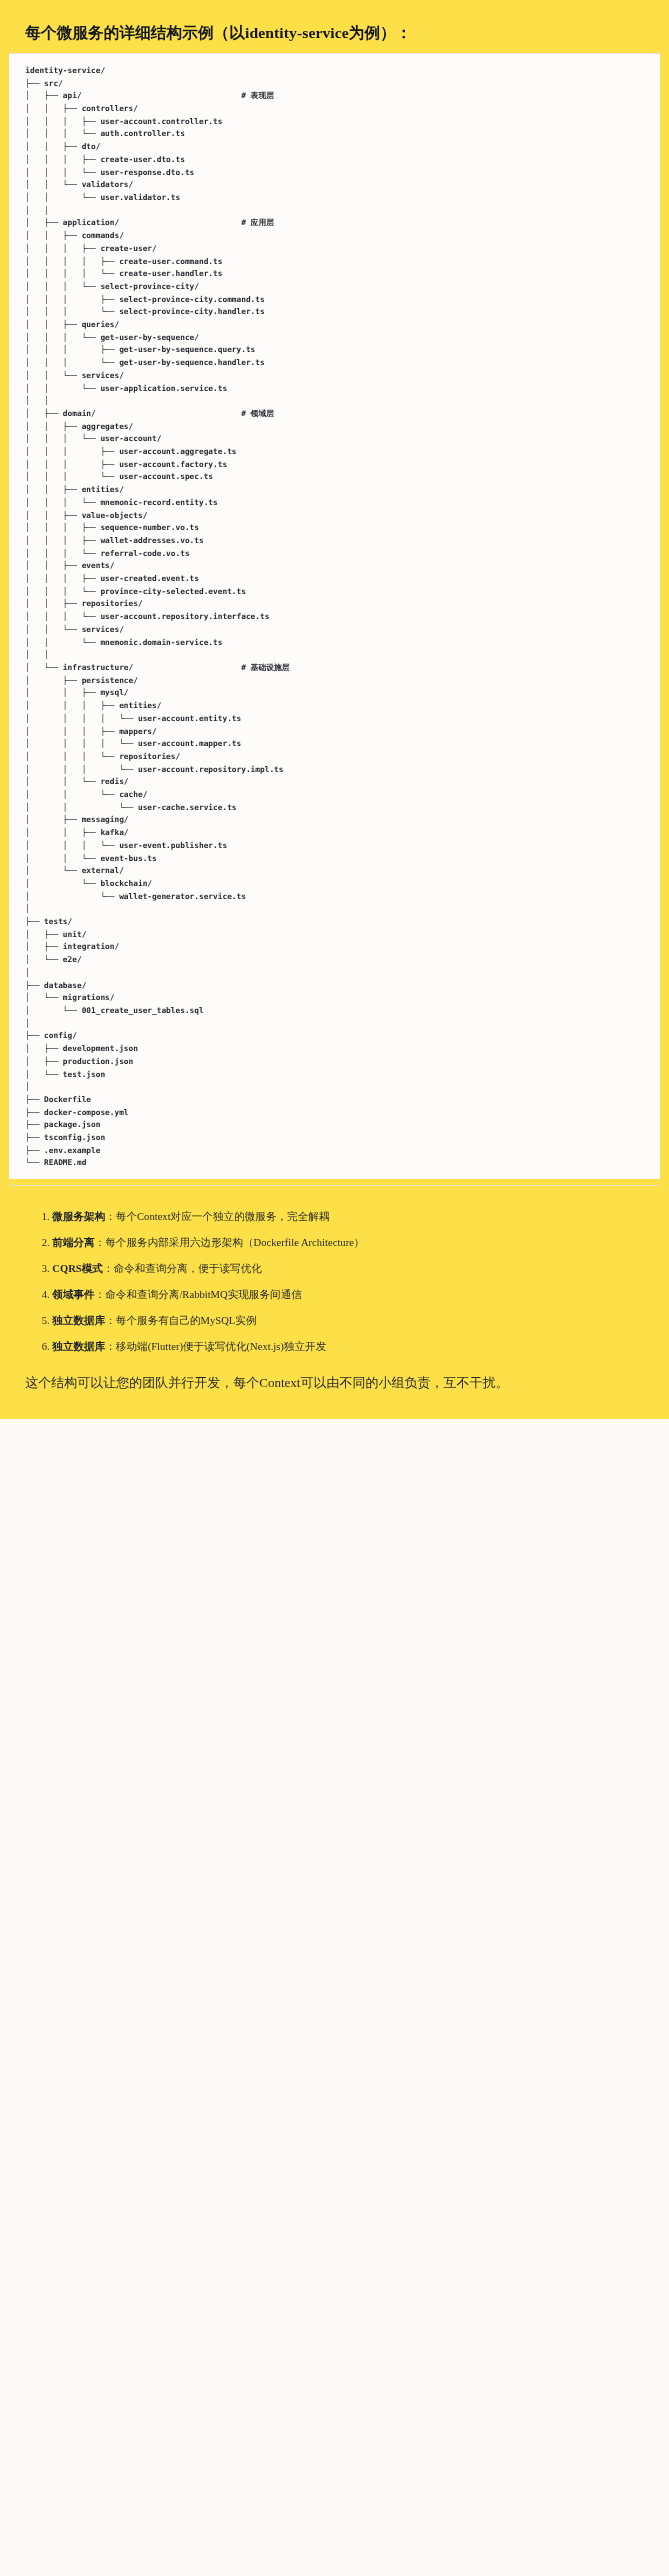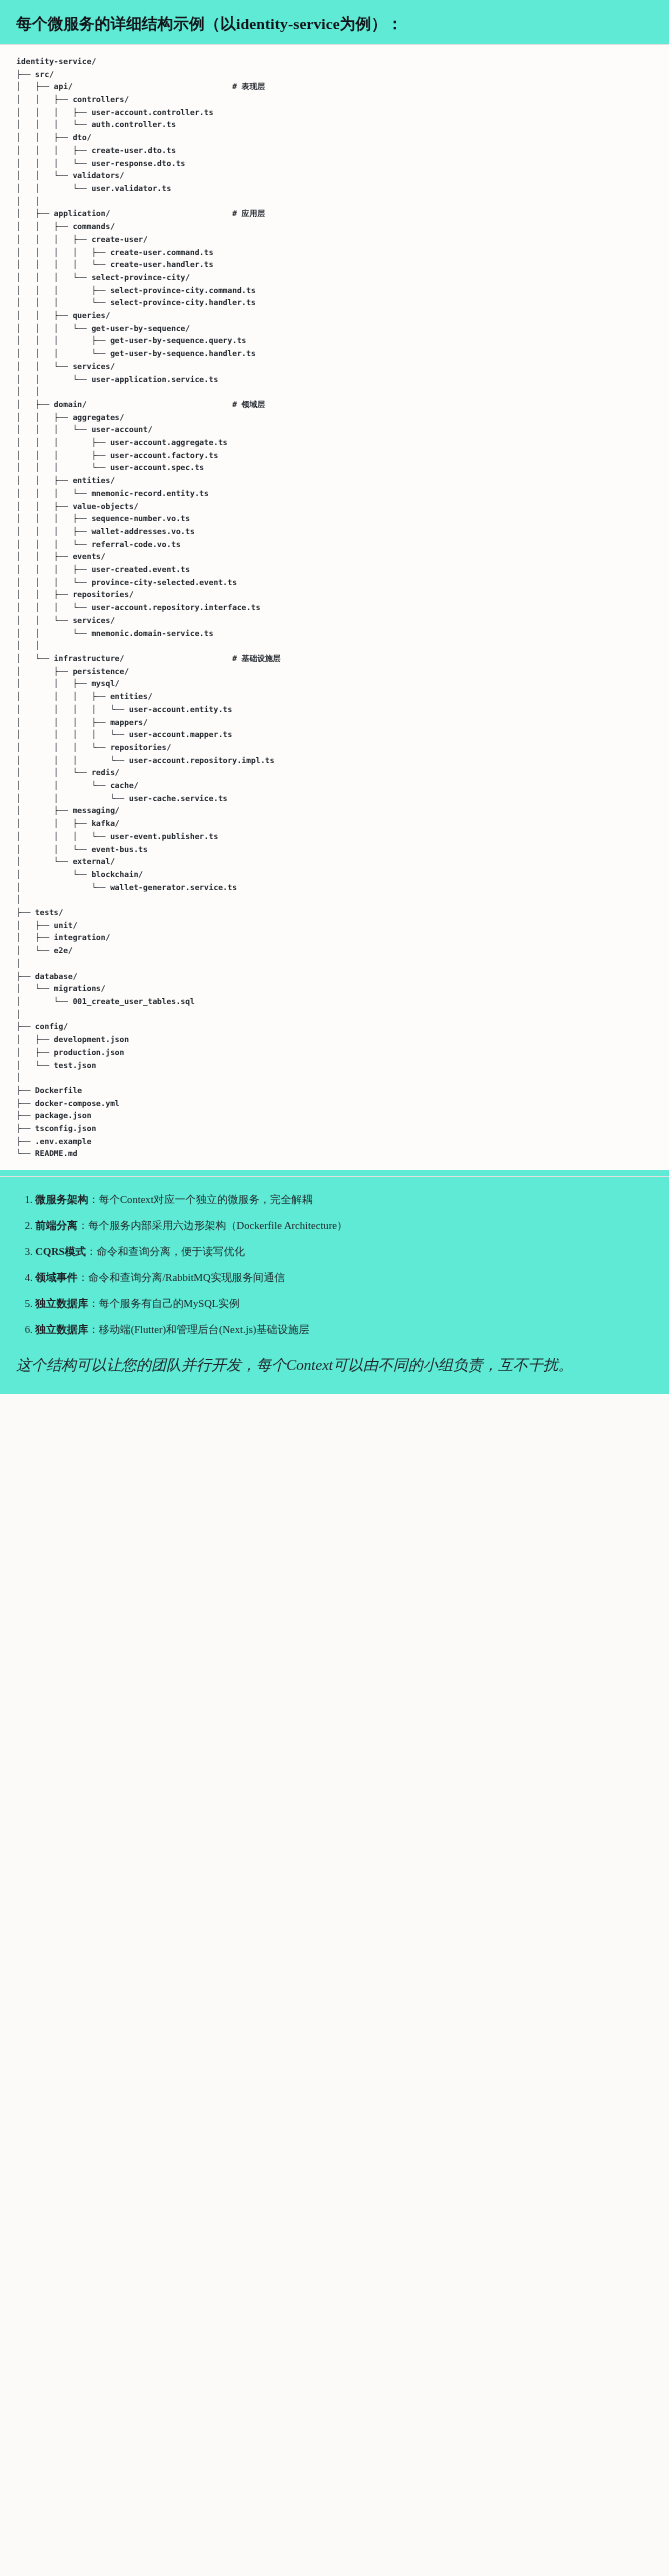--- a/index.html
+++ b/index.html
@@ -7,22 +7,22 @@
   body{
     width:669px;
     background:#fbfaf8;
     font-family:"Liberation Serif", serif;
     color:#1f2328;
     -webkit-font-smoothing:antialiased;
   }
   .page{
     width:669px;
     box-sizing:border-box;
-    padding:0;
-    background:#5eead4;
+    padding:9px;
+    background:#fde047;
   }
 
   
   .doc-title{
     font-family:"Liberation Serif", serif;
     font-weight:bold;
     font-size:15.6px;
     line-height:1.3;
     margin:0;
     padding:13.8px 16.3px 10px 16.3px;
@@ -64,37 +64,36 @@
   .keys{
     padding:11.3px 16.3px 3.8px 16.3px;
   }
   .keys-title{
     font-weight:bold;
     font-size:10.6px;
     margin:0 0 8.8px 0;
     color:#12151a;
   }
   ol.key-list{
-    margin:4px;
+    margin:12px;
     padding:0 0 0 15px;
     font-size:10.6px;
     line-height:1.45;
   }
   ol.key-list li{
     margin:0 0 10.6px 0;
   }
   ol.key-list li .k{
     font-weight:bold;
   }
   .closing{
     padding:2.5px 16.3px 17.5px 16.3px;
-    font-size:15px;
+    font-size:13px;
     line-height:1.5;
     color:#1f2328;
-    font-style:italic;
   }
 </style>
 </head>
 <body>
 
 <div class="page">
 
   <h2 class="doc-title">每个微服务的详细结构示例（以identity-service为例）：</h2>
   <hr class="title-rule">
 
@@ -190,20 +189,20 @@
 
   <hr class="keys-rule">
 
   <div class="keys">
     <ol class="key-list" id="key-list">
         <li><span class="k">微服务架构</span><span>：</span><span>每个Context对应一个独立的微服务，完全解耦</span></li>
         <li><span class="k">前端分离</span><span>：</span><span>每个服务内部采用六边形架构（Dockerfile Architecture）</span></li>
         <li><span class="k">CQRS模式</span><span>：</span><span>命令和查询分离，便于读写优化</span></li>
         <li><span class="k">领域事件</span><span>：</span><span>命令和查询分离/RabbitMQ实现服务间通信</span></li>
         <li><span class="k">独立数据库</span><span>：</span><span>每个服务有自己的MySQL实例</span></li>
-        <li><span class="k">独立数据库</span><span>：</span><span>移动端(Flutter)和管理后台(Next.js)基础设施层</span></li>
+        <li><span class="k">独立数据库</span><span>：</span><span>移动端(Flutter)便于读写优化(Next.js)独立开发</span></li>
       </ol>
   </div>
 
   <div class="closing">这个结构可以让您的团队并行开发，每个Context可以由不同的小组负责，互不干扰。</div>
 
 </div>
 
 
 </body></html>

